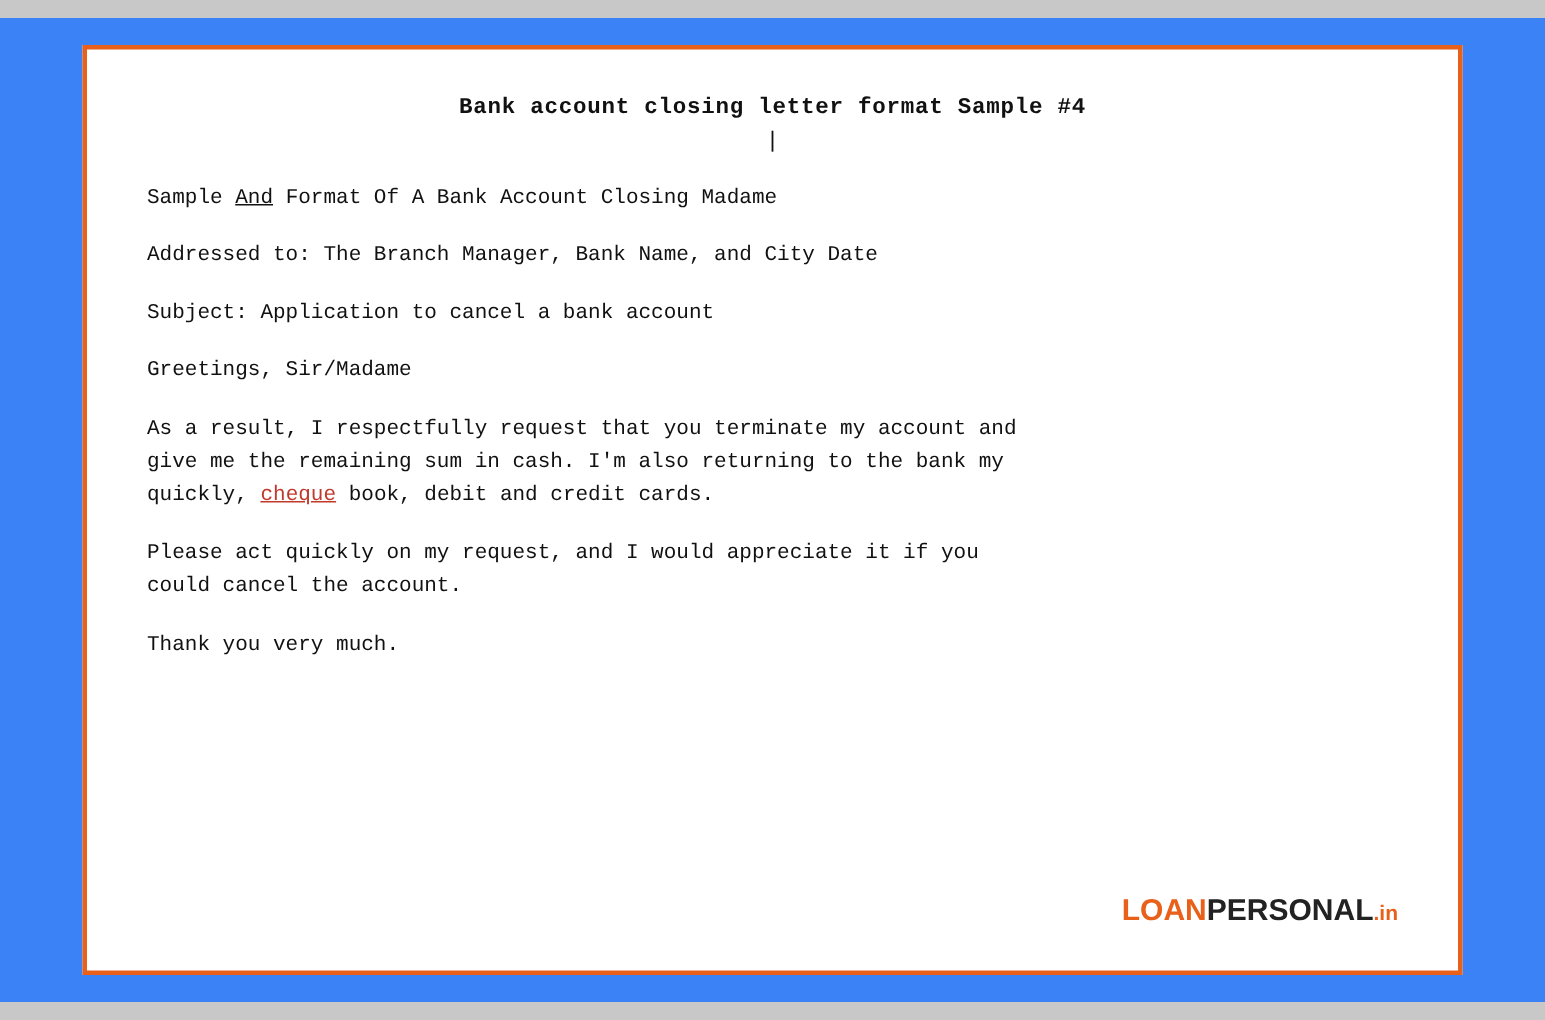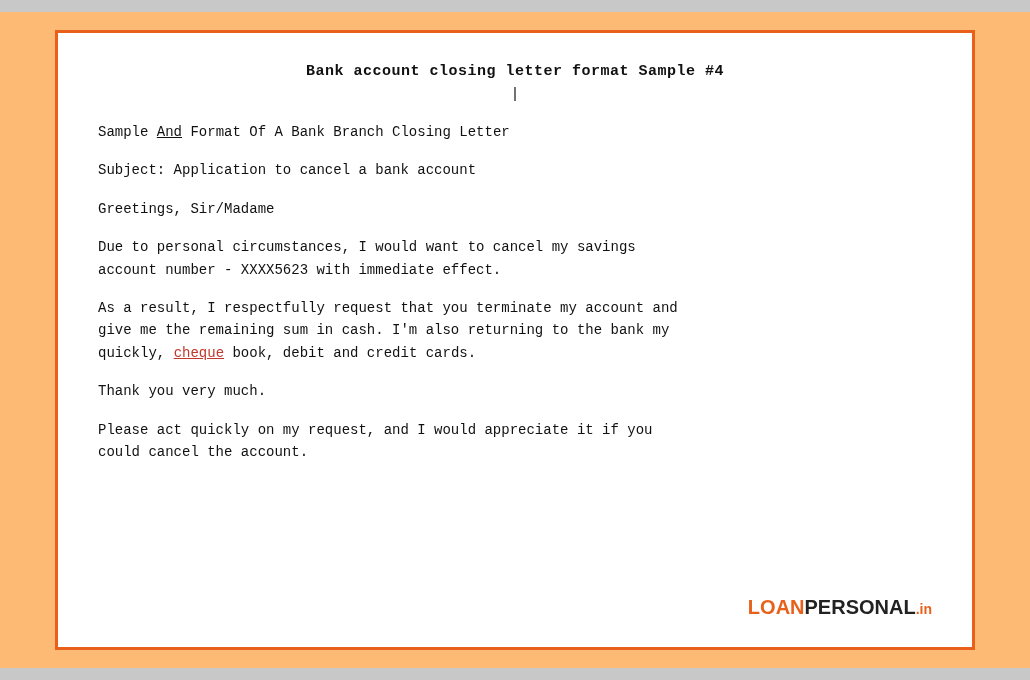--- a/index.html
+++ b/index.html
@@ -16,21 +16,21 @@
       min-height: 100vh;
       font-family: Arial, sans-serif;
     }
 
     .outer-container {
       width: 1030px;
       height: 656px;
       display: flex;
       justify-content: center;
       align-items: center;
-      background: #fdba74;
+      background: #3b82f6;
     }
 
     .letter-card {
       width: 920px;
       min-height: 620px;
       background: #ffffff;
       border: 3px solid #e8601a;
       padding: 30px 40px 30px 40px;
       position: relative;
       font-family: 'Courier New', Courier, monospace;
@@ -103,45 +103,42 @@
 
 <div class="outer-container">
   <div class="letter-card">
 
     <div class="letter-title">Bank account closing letter format Sample #4</div>
     <div class="title-cursor">|</div>
 
     <div class="letter-body">
 
       <div class="letter-line">
-        <span>Sample </span><span class="underline">And</span><span> Format Of A Bank Branch Closing Letter</span>
+        <span>Sample </span><span class="underline">And</span><span> Format Of A Bank Account Closing Madame</span>
       </div>
 
+      <div class="letter-line">Addressed to: The Branch Manager, Bank Name, and City Date</div>
 
       <div class="letter-line">Subject: Application to cancel a bank account</div>
 
       <div class="letter-line">Greetings, Sir/Madame</div>
 
-      <div class="letter-line">
-        <span>Due to personal circumstances, I would want to cancel my savings</span><br>
-        <span>account number - XXXX5623 with immediate effect.</span>
-      </div>
 
       <div class="letter-line">
         <span>As a result, I respectfully request that you terminate my account and</span><br>
         <span>give me the remaining sum in cash. I'm also returning to the bank my</span><br>
         <span>quickly, </span><span class="link-style">cheque</span><span> book, debit and credit cards.</span>
       </div>
 
-      <div class="letter-line">Thank you very much.</div>
-
       <div class="letter-line">
         <span>Please act quickly on my request, and I would appreciate it if you</span><br>
         <span>could cancel the account.</span>
       </div>
+
+      <div class="letter-line">Thank you very much.</div>
 
 
     </div>
 
     <div class="logo-area">
       <span class="logo-loan">LOAN</span><span class="logo-personal">PERSONAL</span><span class="logo-in">.in</span>
     </div>
 
   </div>
 </div>

